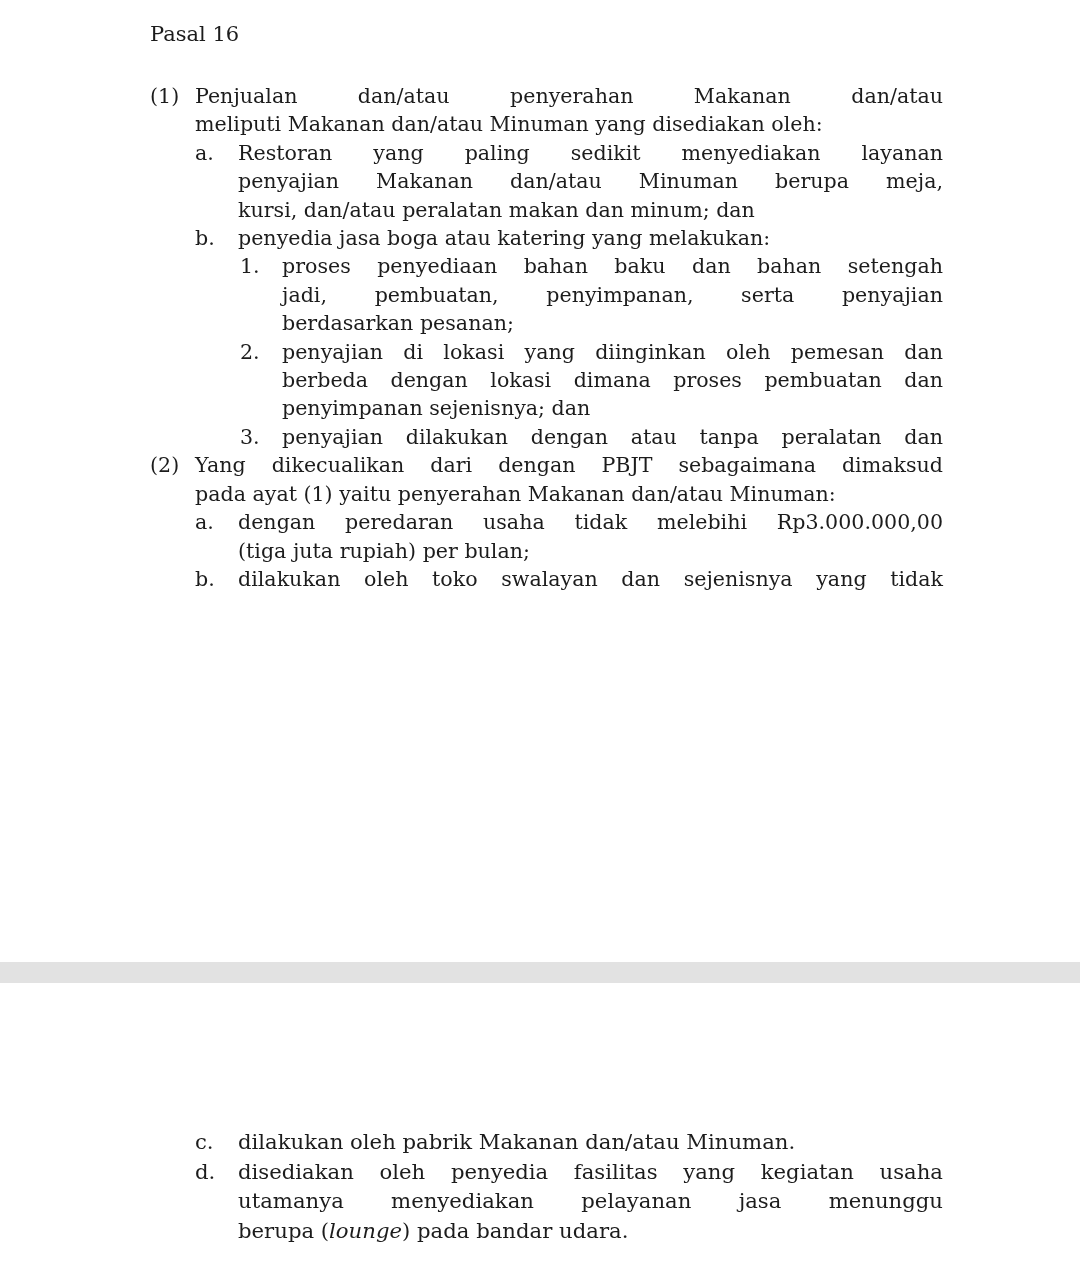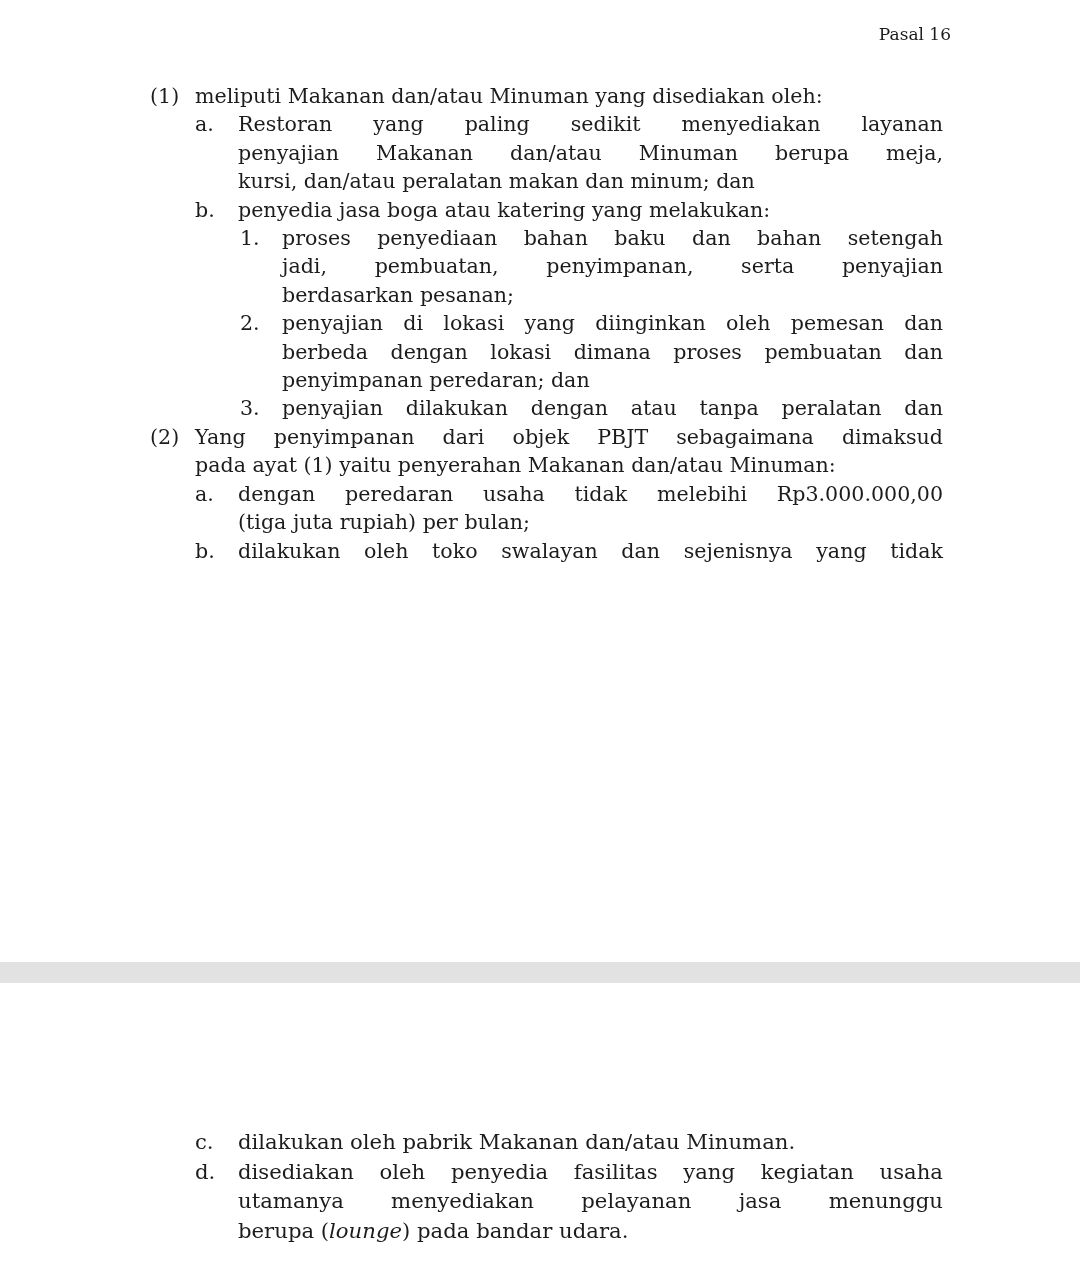--- a/index.html
+++ b/index.html
@@ -15,24 +15,24 @@
     font-family: "DejaVu Serif", "Liberation Serif", serif;
     overflow: hidden;
   }
   .page {
     position: absolute;
     inset: 0;
   }
   .doc-title {
     position: absolute;
     top: 20px;
-    left: 158px;
+    left: 150px;
     width: 793px;
-    text-align: right;
-    font-size: 17px;
+    text-align: left;
+    font-size: 21px;
     line-height: 28px;
   }
   .doc-body {
     position: absolute;
     left: 150px;
     width: 793px;
     font-size: 20.6px;
     line-height: 28.4px;
   }
   #fragment-0 { top: 82px; }
@@ -69,20 +69,21 @@
 </head>
 <body style="background: rgb(255, 255, 255); color: rgb(28, 28, 28);">
 
 <div class="page">
   <div class="doc-title">Pasal 16</div>
 
   <div class="doc-body" id="fragment-0">
       <div class="item level-0">
         <div class="marker">(1)</div>
         <div class="lines">
+          <div class="line">Penjualan dan/atau penyerahan Makanan dan/atau</div>
           <div class="line last">meliputi Makanan dan/atau Minuman yang disediakan oleh:</div>
         </div>
       </div>
       <div class="item level-1">
         <div class="marker">a.</div>
         <div class="lines">
           <div class="line">Restoran yang paling sedikit menyediakan layanan</div>
           <div class="line">penyajian Makanan dan/atau Minuman berupa meja,</div>
           <div class="line last">kursi, dan/atau peralatan makan dan minum; dan</div>
         </div>
@@ -99,33 +100,33 @@
           <div class="line">proses penyediaan bahan baku dan bahan setengah</div>
           <div class="line">jadi, pembuatan, penyimpanan, serta penyajian</div>
           <div class="line last">berdasarkan pesanan;</div>
         </div>
       </div>
       <div class="item level-2">
         <div class="marker">2.</div>
         <div class="lines">
           <div class="line">penyajian di lokasi yang diinginkan oleh pemesan dan</div>
           <div class="line">berbeda dengan lokasi dimana proses pembuatan dan</div>
-          <div class="line last">penyimpanan peredaran; dan</div>
+          <div class="line last">penyimpanan sejenisnya; dan</div>
         </div>
       </div>
       <div class="item level-2">
         <div class="marker">3.</div>
         <div class="lines">
           <div class="line">penyajian dilakukan dengan atau tanpa peralatan dan</div>
         </div>
       </div>
       <div class="item level-0">
         <div class="marker">(2)</div>
         <div class="lines">
-          <div class="line">Yang penyimpanan dari objek PBJT sebagaimana dimaksud</div>
+          <div class="line">Yang dikecualikan dari dengan PBJT sebagaimana dimaksud</div>
           <div class="line last">pada ayat (1) yaitu penyerahan Makanan dan/atau Minuman:</div>
         </div>
       </div>
       <div class="item level-1">
         <div class="marker">a.</div>
         <div class="lines">
           <div class="line">dengan peredaran usaha tidak melebihi Rp3.000.000,00</div>
           <div class="line last">(tiga juta rupiah) per bulan;</div>
         </div>
       </div>

